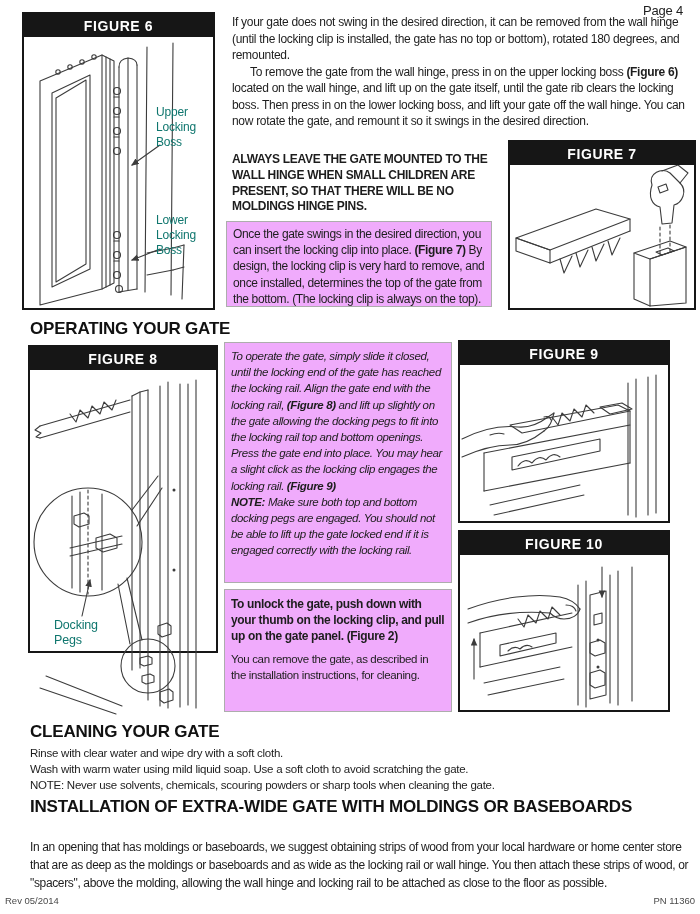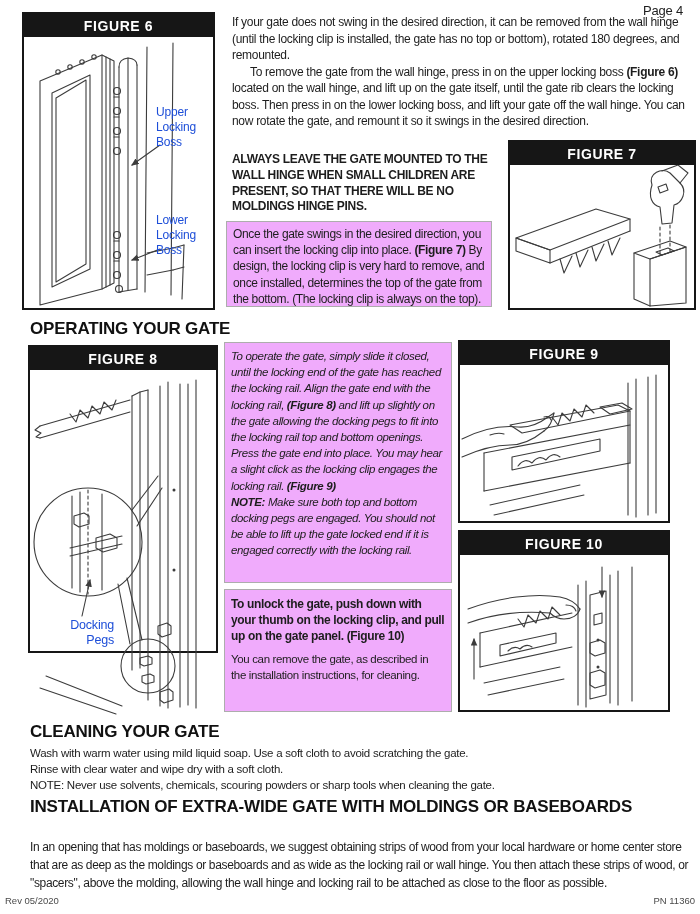--- a/index.html
+++ b/index.html
@@ -13,21 +13,21 @@
   .mid-txt{font-size:11.5px;line-height:16.2px;letter-spacing:-0.35px;}
   .b{font-weight:700;}
   .fig-box{position:absolute;border:2px solid #161616;background:#fff;box-sizing:border-box;}
   .fig-head{
     height:23px;background:#161616;color:#ffffff;font-weight:700;font-size:14px;
     letter-spacing:0.6px;display:flex;align-items:center;justify-content:center;
   }
   .fig-art{position:relative;width:100%;}
   .fig-art svg{display:block;}
   .art-label{
-    position:absolute;font-size:12px;line-height:15px;color:#1d4ed8;letter-spacing:-0.2px;
+    position:absolute;font-size:12px;line-height:15px;color:#0f766e;letter-spacing:-0.2px;
   }
   .gray-box{position:absolute;border:1px solid #adadad;box-sizing:border-box;background:#f0abfc;}
   .h1{font-size:17px;font-weight:700;letter-spacing:-0.2px;color:#111;white-space:nowrap;}
   .small-txt{font-size:11.5px;line-height:16px;letter-spacing:-0.25px;}
   .footer-txt{font-size:9.5px;color:#4a4a4a;letter-spacing:0;}
   .indent{text-indent:18px;}
   svg path,svg line,svg polyline,svg polygon,svg circle,svg rect,svg ellipse{
     fill:none;stroke:#3c3c3c;stroke-width:1.1;stroke-linecap:round;stroke-linejoin:round;
   }
   svg .dash{stroke-dasharray:3 3;}
@@ -185,31 +185,31 @@
         <line x1="97" y1="208" x2="112" y2="270"></line>
 
         <path d="M128,256 l9,-3 l4,3 l0,8 l-9,3 l-4,-3 Z"></path>
         <path d="M130,322 l9,-3 l4,3 l0,8 l-9,3 l-4,-3 Z"></path>
 
         <line x1="16" y1="306" x2="92" y2="336"></line>
         <line x1="10" y1="318" x2="86" y2="344"></line>
 
         <line x1="52" y1="246" x2="60" y2="210" marker-end="url(#ah8)"></line>
       </svg>
-      <div class="art-label" style="left:24px;top:248px;width:60px;text-align:right;font-size:12.5px;">Docking Pegs</div>
+      <div class="art-label" style="left:24px;top:248px;width:60px;text-align:left;font-size:12.5px;">Docking Pegs</div>
     </div>
   </div>
 
   <div class="gray-box mid-txt" style="left:224px;top:342px;width:228px;height:241px;padding:5px 6px;font-style:italic;">
     <div><span>To operate the gate, simply slide it closed, until the locking end of the gate has reached the locking rail. Align the gate end with the locking rail, </span><span class="b">(Figure 8)</span><span> and lift up slightly on the gate allowing the docking pegs to fit into the locking rail top and bottom openings. Press the gate end into place. You may hear a slight click as the locking clip engages the locking rail. </span><span class="b">(Figure 9)</span></div>
     <div><span class="b">NOTE:</span><span> Make sure both top and bottom docking pegs are engaged. You should not be able to lift up the gate locked end if it is engaged correctly with the locking rail.</span></div>
   </div>
 
   <div class="gray-box mid-txt" style="left:224px;top:589px;width:228px;height:123px;padding:6px 6px;">
-    <div class="b" style="font-size:12px;">To unlock the gate, push down with your thumb on the locking clip, and pull up on the gate panel. (Figure 10)</div>
+    <div class="b" style="font-size:12px;">To unlock the gate, push down with your thumb on the locking clip, and pull up on the gate panel. (Figure 2)</div>
     <div style="margin-top:6px;">You can remove the gate, as described in the installation instructions, for cleaning.</div>
   </div>
 
   <div class="fig-box" style="left:458px;top:340px;width:212px;height:183px;">
     <div class="fig-head">FIGURE 9</div>
     <div class="fig-art" style="height:156px;">
       <svg viewBox="0 0 208 156" width="208" height="156">
 
         <line x1="168" y1="18" x2="168" y2="150"></line>
         <line x1="176" y1="14" x2="176" y2="152"></line>
@@ -279,24 +279,24 @@
         <path d="M106,50 q8,0 10,6"></path>
 
         <line x1="142" y1="12" x2="142" y2="42" marker-end="url(#ah10)"></line>
         <line x1="14" y1="124" x2="14" y2="84" marker-end="url(#ah10)"></line>
       </svg>
     </div>
   </div>
 
   <div class="abs h1" style="left:30px;top:722px;">CLEANING YOUR GATE</div>
   <div class="abs small-txt" style="left:30px;top:745px;width:640px;">
+    <div>Rinse with clear water and wipe dry with a soft cloth.</div>
     <div>Wash with warm water using mild liquid soap. Use a soft cloth to avoid scratching the gate.</div>
-    <div>Rinse with clear water and wipe dry with a soft cloth.</div>
     <div>NOTE: Never use solvents, chemicals, scouring powders or sharp tools when cleaning the gate.</div>
   </div>
 
   <div class="abs h1" style="left:30px;top:797px;">INSTALLATION OF EXTRA-WIDE GATE WITH MOLDINGS OR BASEBOARDS</div>
   <div class="abs" style="left:30px;top:838px;width:662px;font-size:12px;line-height:18px;letter-spacing:-0.35px;">In an opening that has moldings or baseboards, we suggest obtaining strips of wood from your local hardware or home center store that are as deep as the moldings or baseboards and as wide as the locking rail or wall hinge. You then attach these strips of wood, or "spacers", above the molding, allowing the wall hinge and locking rail to be attached as close to the floor as possible.</div>
 
-  <div class="abs footer-txt" style="left:5px;top:895px;">Rev 05/2020</div>
+  <div class="abs footer-txt" style="left:5px;top:895px;">Rev 05/2014</div>
   <div class="abs footer-txt" style="right:5px;top:895px;">PN 11360</div>
 
 </div>
 
 </body></html>

